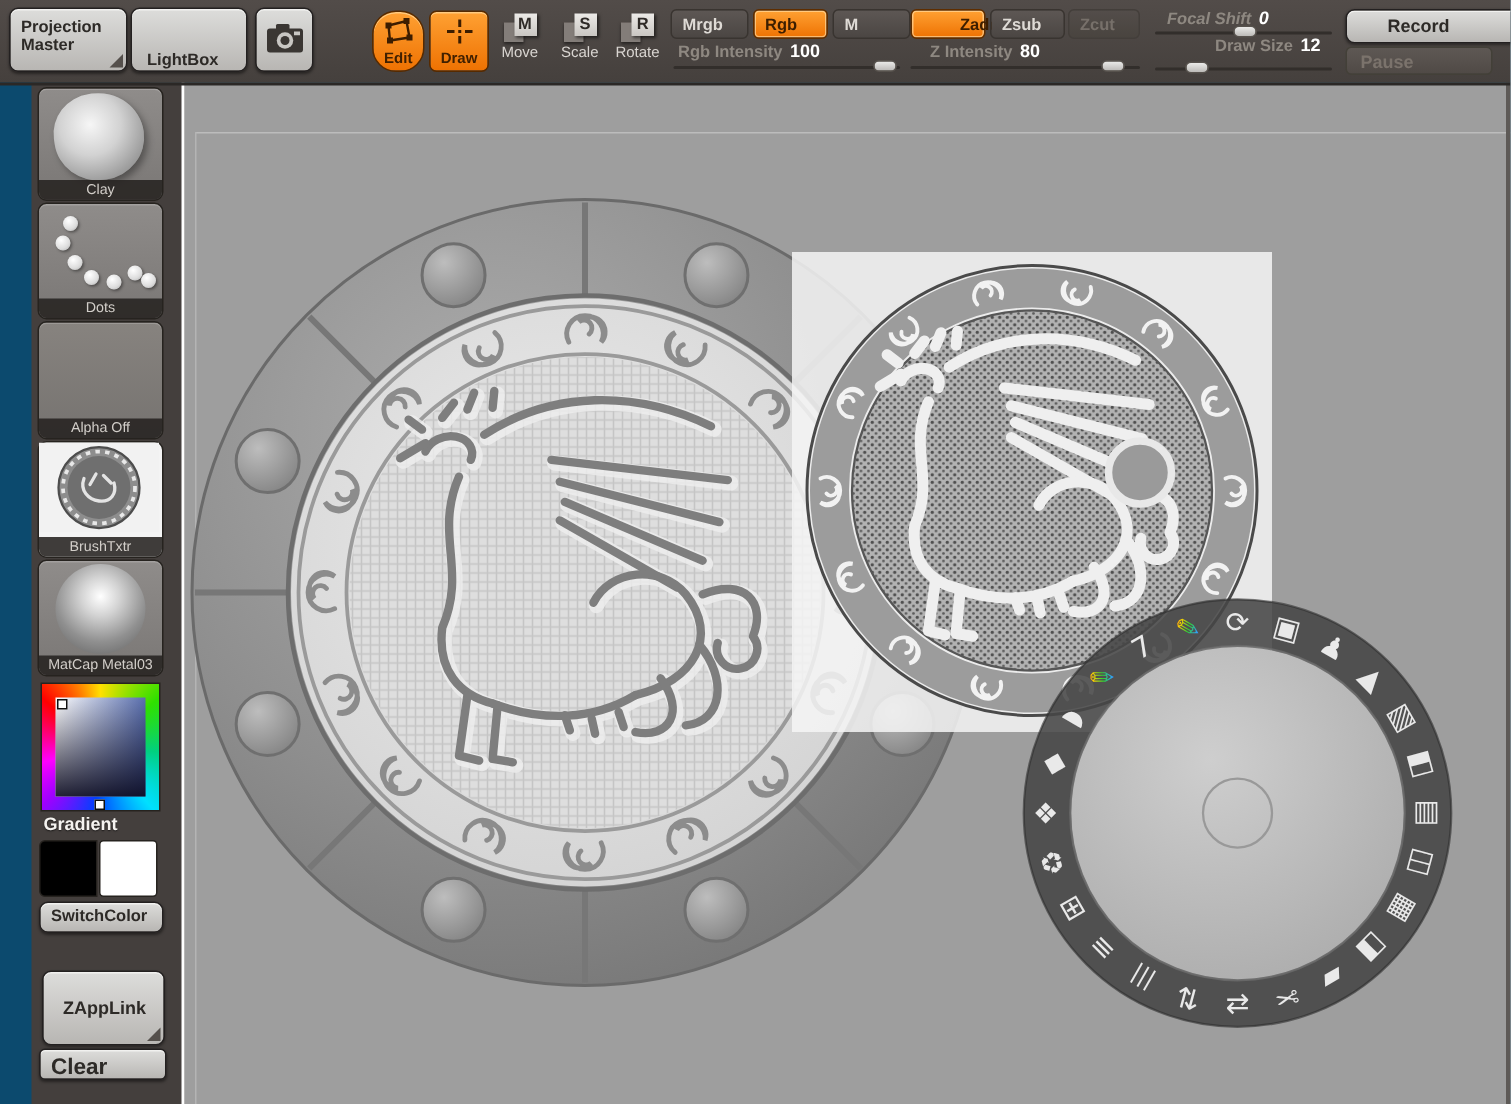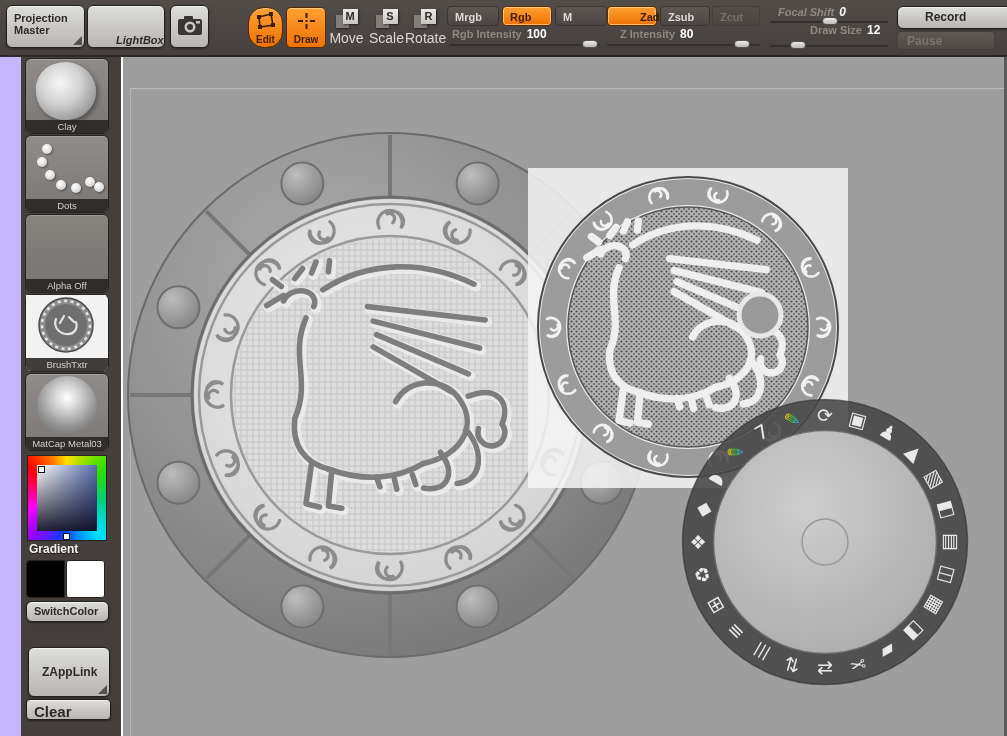--- a/index.html
+++ b/index.html
@@ -1,18 +1,18 @@
 <!DOCTYPE html>
 <html><head>
 <meta charset="utf-8">
 <style>
   html,body{margin:0;padding:0;}
   body{width:1007px;height:736px;overflow:hidden;background:#9e9e9e;
        font-family:"Liberation Sans","DejaVu Sans",sans-serif;-webkit-font-smoothing:antialiased;}
-  #app{position:relative;width:1007px;height:736px;background:#c4b5fd;overflow:hidden;}
+  #app{position:relative;width:1007px;height:736px;background:#0c4a6e;overflow:hidden;}
 
   
   #toolbar{position:absolute;left:0;top:0;width:1007px;height:55px;
     background:linear-gradient(#524c49,#45403d);border-bottom:2px solid #2b2826;z-index:50;}
   .btn-light{position:absolute;background:linear-gradient(#dddddb,#b8b6b3);
     border:1px solid #232020;border-radius:6px;box-shadow:inset 0 1px 0 #f1f1ef,0 1px 2px rgba(0,0,0,.45);
     color:#2d2a27;font-weight:bold;font-size:11px;cursor:pointer;}
   .btn-light .fold{position:absolute;right:2px;bottom:2px;width:0;height:0;
     border-left:9px solid transparent;border-bottom:9px solid #55504c;}
   #pm-btn{left:6px;top:5px;width:77px;height:41px;}
@@ -31,21 +31,21 @@
   #edit-btn{left:248px;width:33px;border-radius:16px;}
   #draw-btn{left:286px;width:38px;}
 
   .tool-btn{position:absolute;top:9px;width:37px;height:38px;cursor:pointer;}
   .tool-ico{position:relative;width:22px;height:19px;margin:0 auto;}
   .tool-ico .back{position:absolute;left:0;bottom:0;width:13px;height:13px;background:#837d79;
     box-shadow:0 1px 2px rgba(0,0,0,.5);}
   .tool-ico .front{position:absolute;right:0;top:0;width:15px;height:15px;background:linear-gradient(#eceae7,#c9c6c2);
     color:#2e2a27;font-weight:bold;font-size:11px;text-align:center;line-height:15px;
     box-shadow:1px 1px 2px rgba(0,0,0,.55);}
-  .tool-btn .tlabel{margin-top:2px;text-align:center;font-size:14px;color:#d9d5d1;}
+  .tool-btn .tlabel{margin-top:2px;text-align:center;font-size:10px;color:#d9d5d1;}
   #move-btn{left:328px;} #scale-btn{left:368px;} #rotate-btn{left:405px;width:40px;}
 
   .mode-btn{position:absolute;top:6px;height:20px;border-radius:4px;cursor:pointer;
     background:linear-gradient(#5d5754,#4b4643);border:1px solid #393430;
     color:#dedad5;font-weight:bold;font-size:11px;line-height:20px;padding-left:7px;box-sizing:border-box;}
   .mode-btn.active{background:linear-gradient(#ffa133,#ee7202);border:1px solid #5d2d00;
     box-shadow:inset 0 0 0 1px rgba(255,225,170,.65);color:#3c1e00;}
   .mode-btn.disabled{background:linear-gradient(#534d4a,#49443f);color:#77706a;border-color:#433e3a;cursor:default;}
   #mrgb-btn{left:447px;width:52px;} #rgb-btn{left:502px;width:50px;} #m-btn{left:555px;width:52px;}
   #zadd-btn{left:607px;width:50px;padding-left:32px;} #zsub-btn{left:660px;width:50px;} #zcut-btn{left:712px;width:48px;}
@@ -117,21 +117,21 @@
 
   <div id="toolbar">
 
     <div class="btn-light" id="pm-btn">
       <span>Projection<br>Master</span>
       <i class="fold"></i>
     </div>
 
     <div class="btn-light" id="lightbox-btn">
       <span></span>
-      <span style="position:absolute;left:20px;top:14px;font-style:italic;">LightBox</span>
+      <span style="position:absolute;left:2px;top:14px;">LightBox</span>
     </div>
 
     <div class="btn-light" id="camera-btn">
       <svg width="26" height="22" viewBox="0 0 26 22">
         <rect x="7" y="1" width="9" height="5" rx="1" fill="#3a3633"></rect>
         <rect x="1" y="4" width="24" height="16" rx="2" fill="#3a3633"></rect>
         <circle cx="13" cy="12" r="5.5" fill="#c8c6c3"></circle>
         <circle cx="13" cy="12" r="3" fill="#3a3633"></circle>
         <rect x="19" y="6" width="4" height="2.5" fill="#c8c6c3"></rect>
       </svg>

